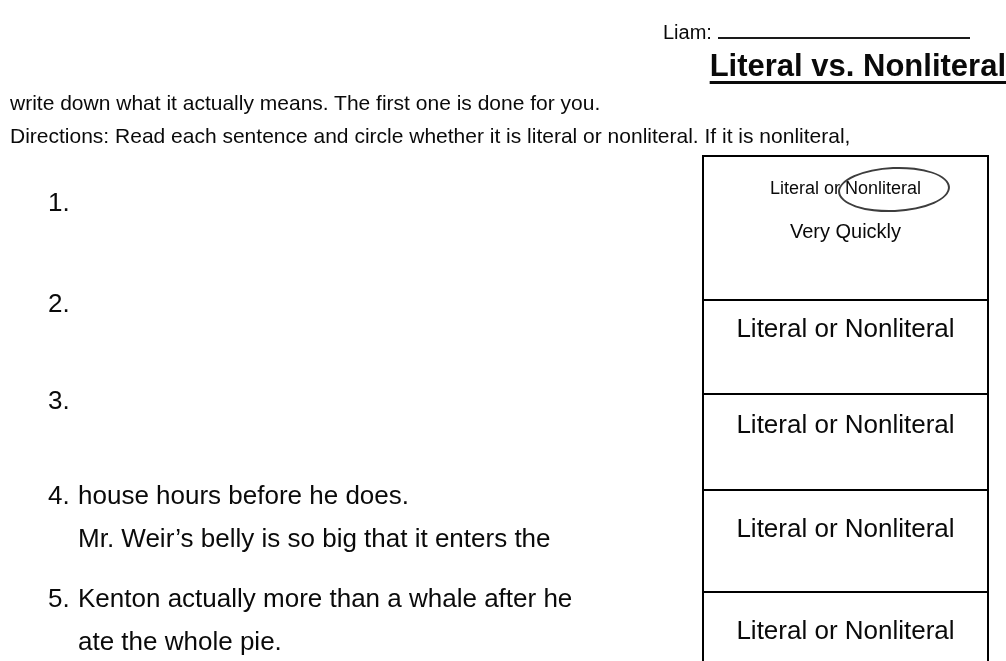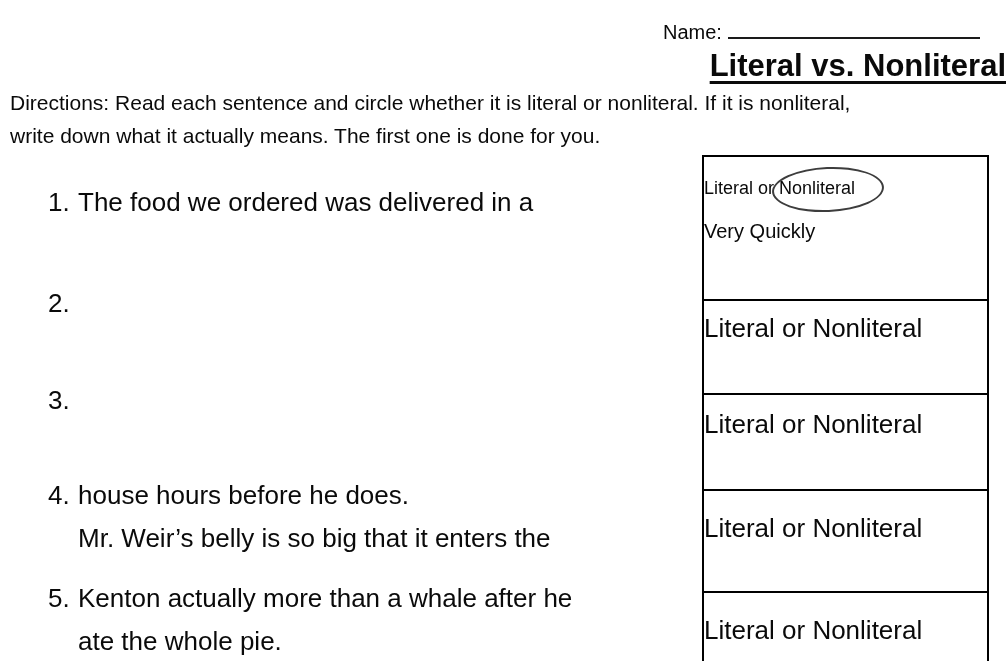--- a/index.html
+++ b/index.html
@@ -74,21 +74,21 @@
   
   .answer-table {
     position: absolute;
     left: 702px;
     top: 155px;
     width: 287px;
     height: 520px;
     border: 2.5px solid #000;
     background: #fff;
   }
-  .abox { width: 100%; text-align: left; }
+  .abox { width: 100%; text-align: center; }
   .abox-1 { height: 121px; }
   .abox-2 { height: 94px; border-top: 2px solid #000; padding-top: 12px; }
   .abox-3 { height: 96px; border-top: 2px solid #000; padding-top: 14px; }
   .abox-4 { height: 102px; border-top: 2px solid #000; padding-top: 22px; }
   .abox-5 { height: 110px; border-top: 2px solid #000; padding-top: 22px; }
   .row-label { font-size: 26px; }
 
   .example-line {
     margin-top: 21px;
     font-size: 18px;
@@ -116,34 +116,33 @@
     text-underline-offset: 3px;
     display: inline-block;
   }
 </style>
 </head>
 <body>
 
 <div class="page">
 
   <div class="name-block">
-    <span>Name:</span><span class="name-line"></span>
+    <span>Liam:</span><span class="name-line"></span>
   </div>
 
   <div class="title">Literal vs. Nonliteral</div>
 
   <div class="directions">
+    <div>write down what it actually means. The first one is done for you.</div>
     <div>Directions: Read each sentence and circle whether it is literal or nonliteral. If it is nonliteral,</div>
-    <div>write down what it actually means. The first one is done for you.</div>
   </div>
 
   <div class="question q1">
     <span class="q-num">1.</span>
     <span class="q-text">
-      <div>The food we ordered was delivered in a</div>
     </span>
   </div>
 
   <div class="question q2">
     <span class="q-num">2.</span>
   </div>
 
   <div class="question q3">
     <span class="q-num">3.</span>
   </div>

